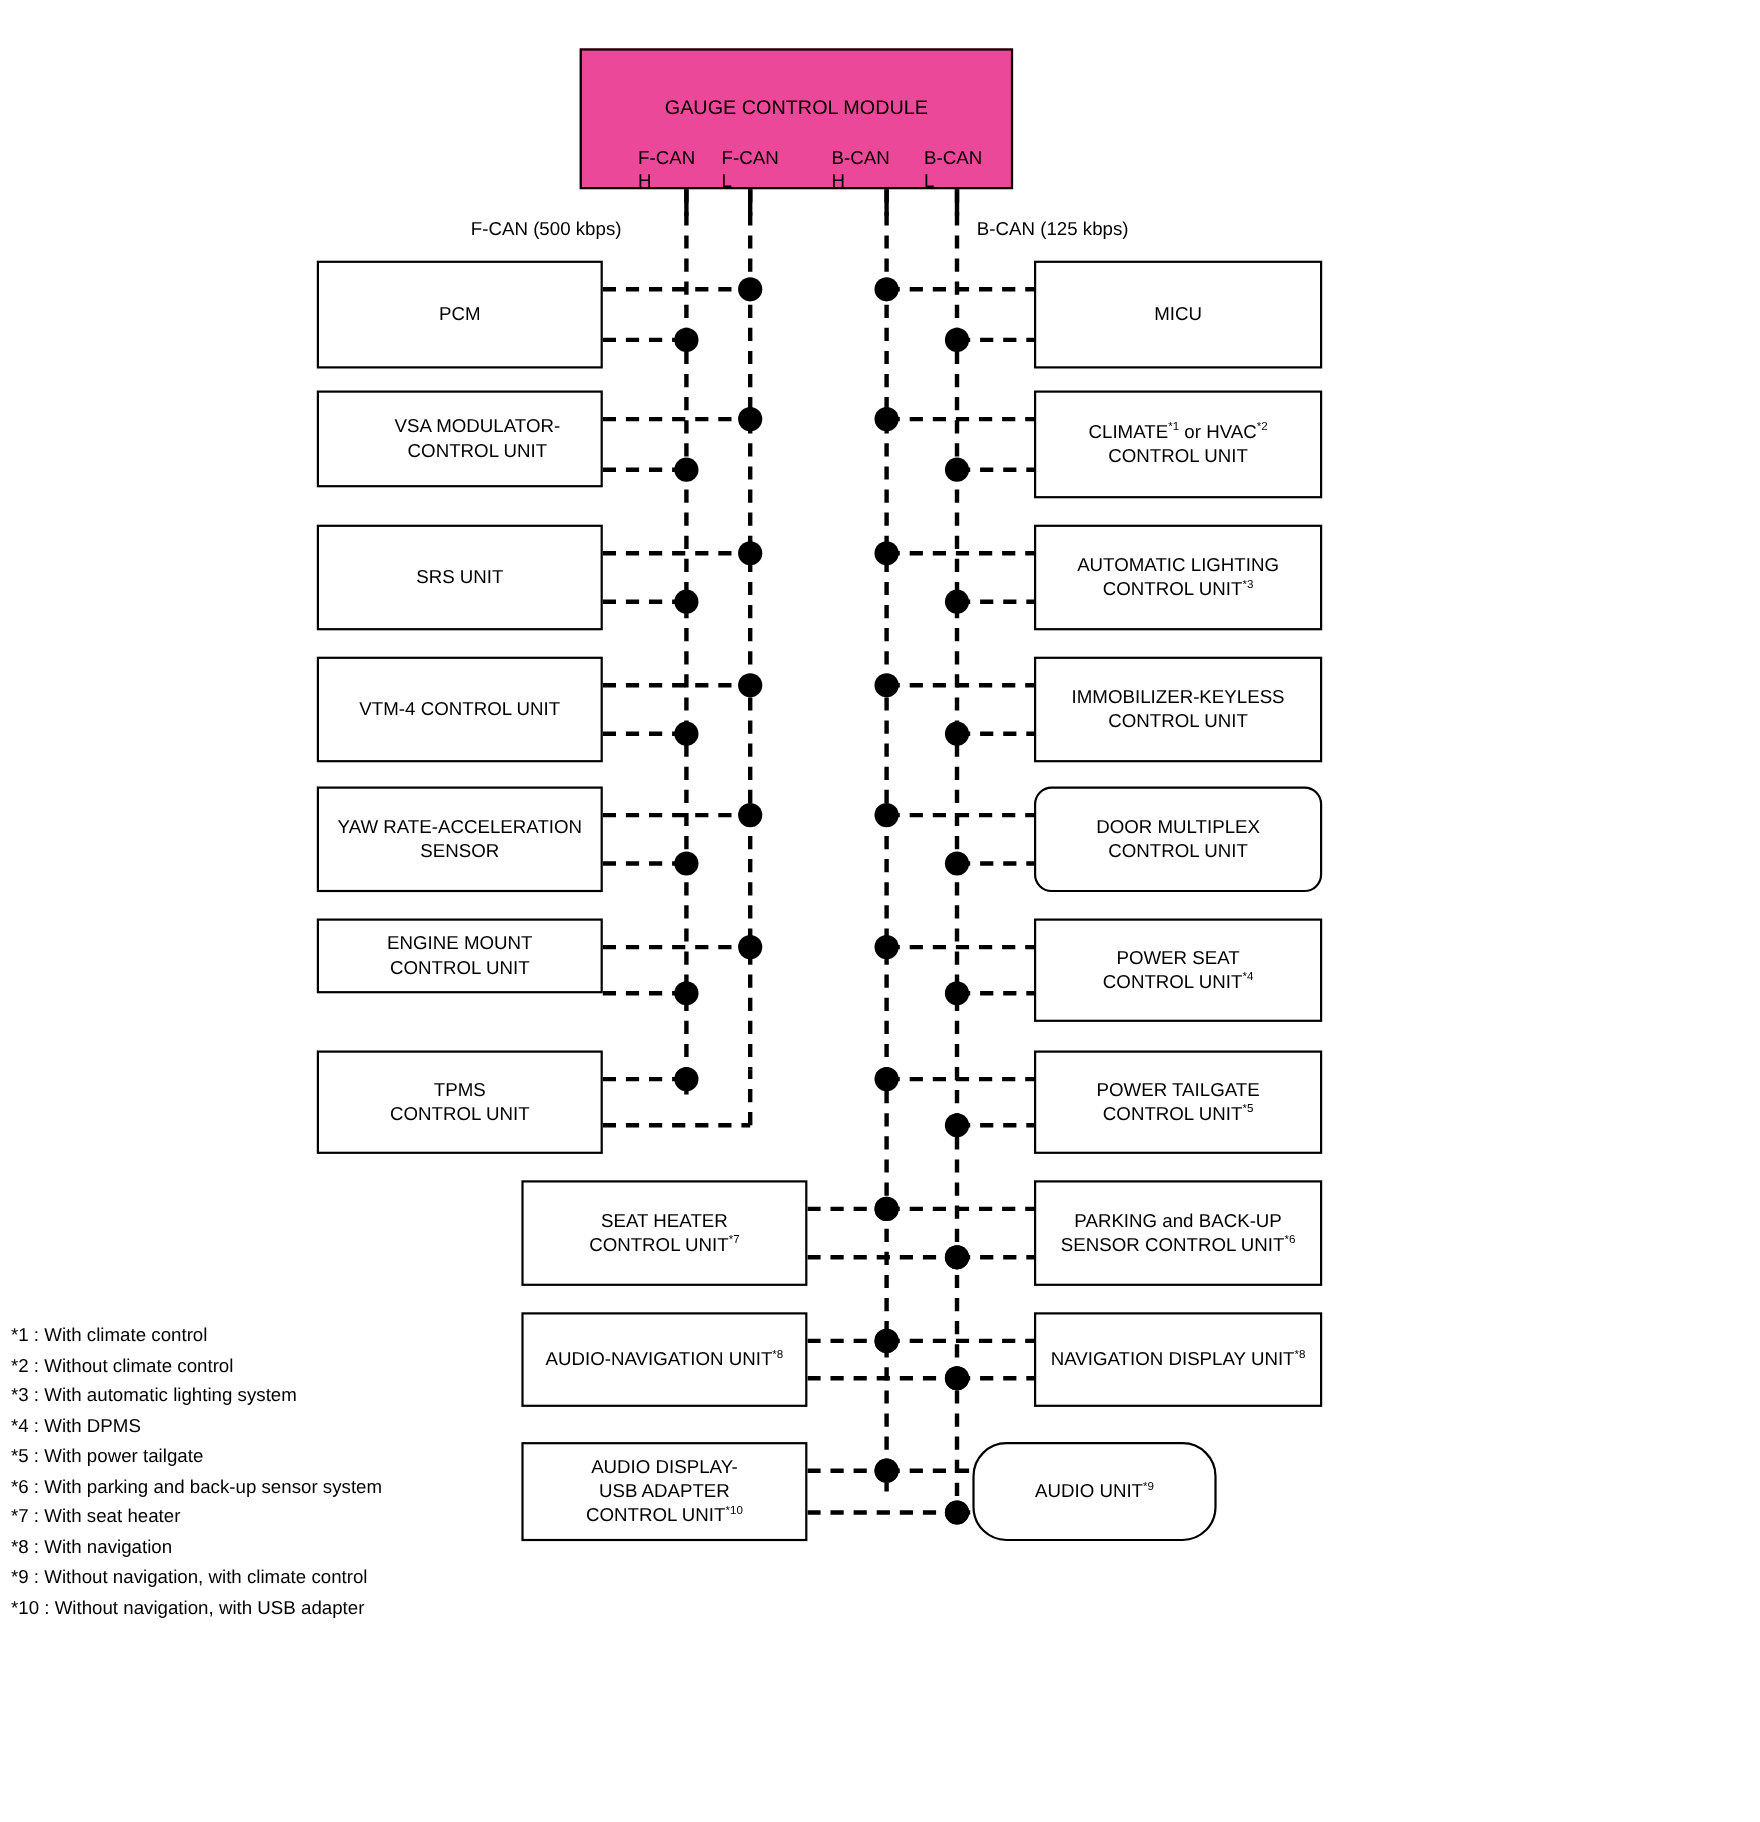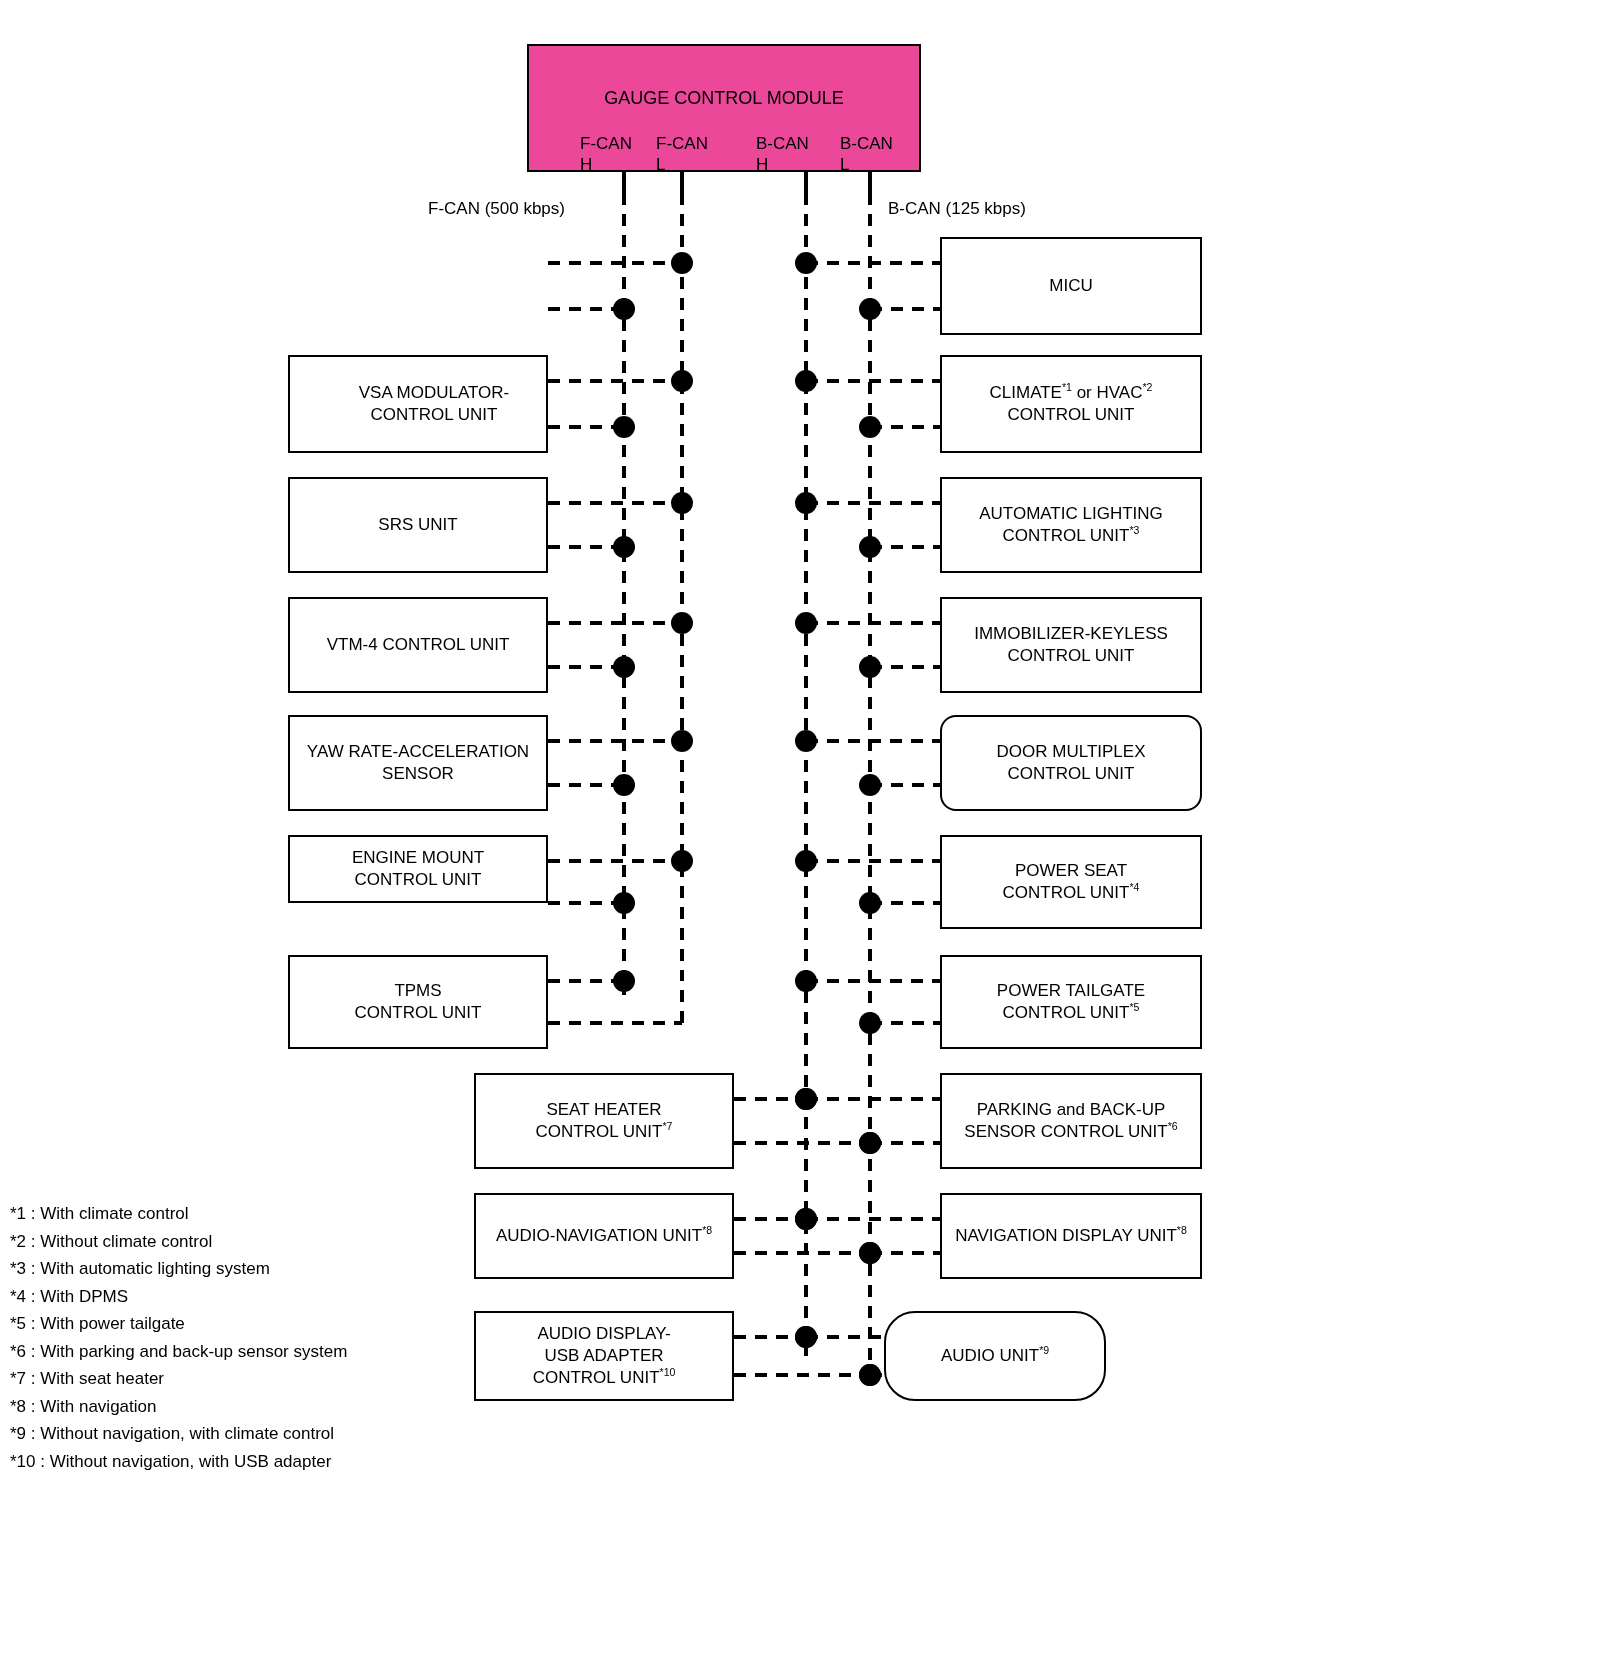--- a/index.html
+++ b/index.html
@@ -140,21 +140,24 @@
       <div>*2 : Without climate control</div>
       <div>*3 : With automatic lighting system</div>
       <div>*4 : With DPMS</div>
       <div>*5 : With power tailgate</div>
       <div>*6 : With parking and back-up sensor system</div>
       <div>*7 : With seat heater</div>
       <div>*8 : With navigation</div>
       <div>*9 : Without navigation, with climate control</div>
       <div>*10 : Without navigation, with USB adapter</div>
     </div>
-    <div class="box left" style="left: 288px; top: 355px; width: 260px; height: 98px; padding-left: 32px;">
+<div class="box left" style="left: 288px; top: 237px; width: 260px; height: 98px;">
+      <div class="inner">PCM</div>
+    </div>
+    <div class="box left" style="left: 288px; top: 355px; width: 260px; height: 88px; padding-left: 32px;">
       <div class="inner">VSA MODULATOR-<br>CONTROL UNIT</div>
     </div>
     <div class="box left" style="left: 288px; top: 477px; width: 260px; height: 96px;">
       <div class="inner">SRS UNIT</div>
     </div>
     <div class="box left" style="left: 288px; top: 597px; width: 260px; height: 96px;">
       <div class="inner">VTM-4 CONTROL UNIT</div>
     </div>
     <div class="box left" style="left: 288px; top: 715px; width: 260px; height: 96px;">
       <div class="inner">YAW RATE-ACCELERATION<br>SENSOR</div>

